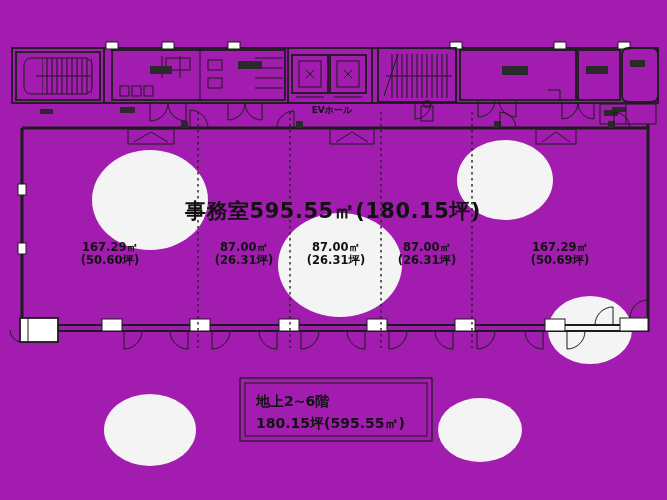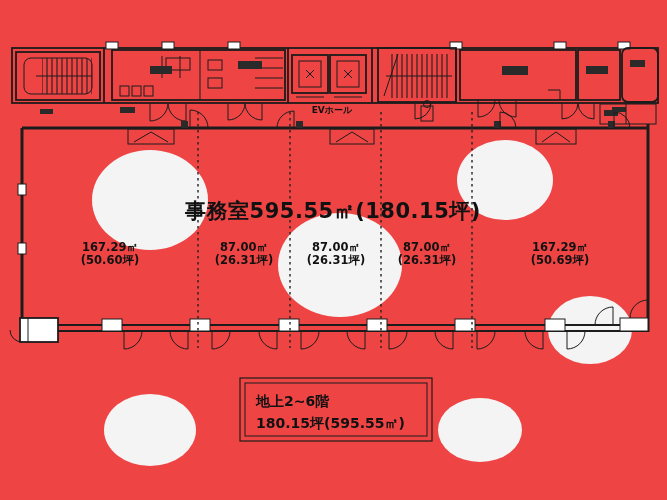--- a/index.html
+++ b/index.html
@@ -1,16 +1,16 @@
 <!DOCTYPE html>
 <html><head>
 <meta charset="utf-8">
 <style>
   html,body{margin:0;padding:0;background:#ffffff;}
-  #page{position:relative;width:667px;height:500px;background:#ef4444;overflow:hidden;
+  #page{position:relative;width:667px;height:500px;background:#a21caf;overflow:hidden;
         font-family:"DejaVu Sans",sans-serif;}
   svg{position:absolute;left:0;top:0;}
   .ln{stroke:#1c1c1c;fill:none;stroke-width:1.2;}
   .thick{stroke-width:3;}
   .mid{stroke-width:1.8;}
   .thin{stroke-width:1;}
   .white{fill:#ffffff;}
   .dash{stroke:#222;fill:none;stroke-width:1.4;stroke-dasharray:2.5 3.5;}
   .blob{fill:#2a2a2a;stroke:none;}
   .blot{fill:#f4f4f4;stroke:none;}

